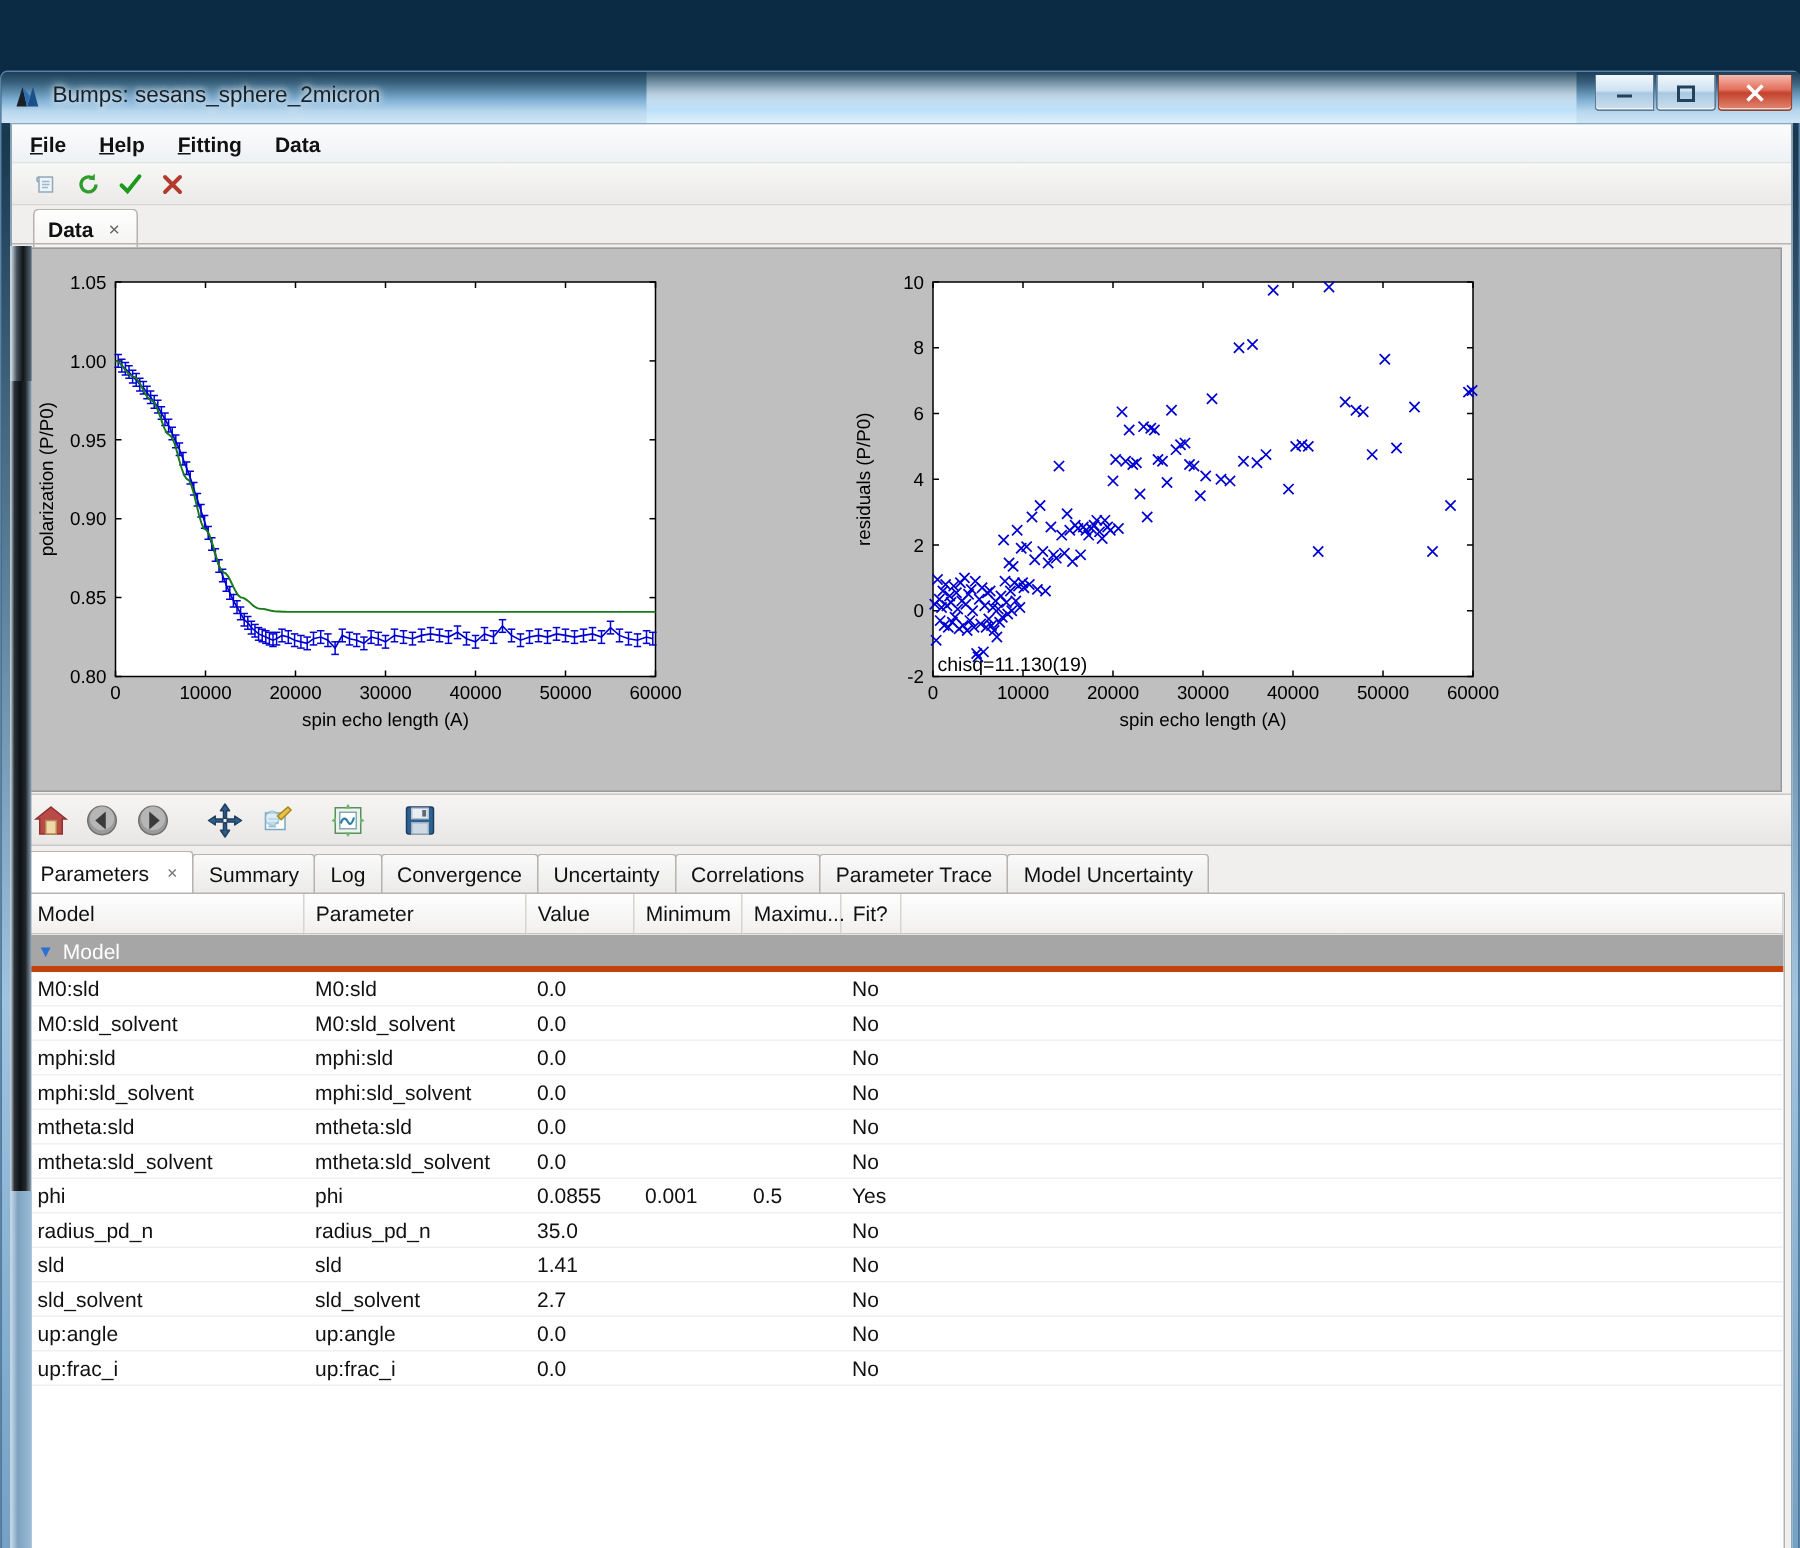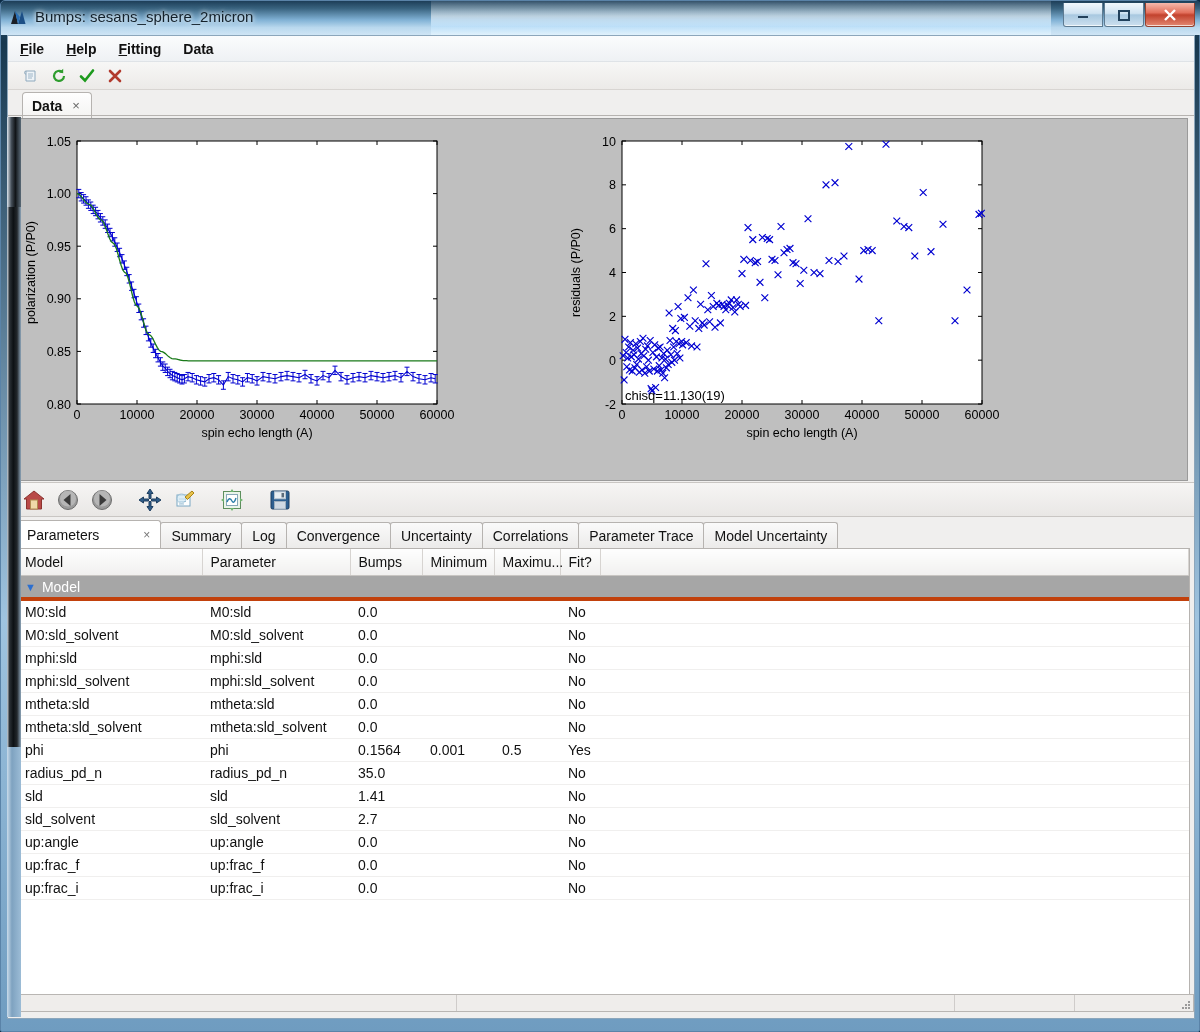--- a/index.html
+++ b/index.html
@@ -1,21 +1,21 @@
 <!DOCTYPE html>
 <html><head>
 <meta charset="utf-8">
 <style>
   html,body{margin:0;padding:0;}
   body{
     width:1200px;height:1032px;overflow:hidden;
     font-family:"Liberation Sans", sans-serif;
     background:#0b2b45;
   }
-  #app{position:relative;width:1200px;height:896px;}
+  #app{position:relative;width:1200px;height:896px;margin-top:47px;}
 
   
   .win-frame{
     position:absolute;left:0;top:0;width:1200px;height:1032px;
     background:linear-gradient(180deg,#2b4f6e 0%, #17384f 4%, #9fc4e0 60%, #6f9cc0 100%);
     box-sizing:border-box;
     border:1px solid #5a83a8;
     border-radius:5px 5px 2px 2px;
   }
   .titlebar{
@@ -112,21 +112,21 @@
 
   
   .tabstrip{
     position:absolute;left:8px;top:483px;width:1174px;height:30px;
     display:flex;align-items:flex-end;
   }
   .tab{
     height:27px;background:linear-gradient(180deg,#fafafa,#ebeae9);
     border:1px solid #b6b3b0;border-bottom:none;border-radius:3px 3px 0 0;
     display:flex;align-items:center;padding:0 10px;box-sizing:border-box;
-    font-size:14px;color:#111;margin-right:-1px;gap:32px;
+    font-size:14px;color:#111;margin-right:-1px;
   }
   .tab.sel{background:#ffffff;height:29px;}
   .tab .xc{margin-left:12px;color:#777;font-size:12px;}
   .tabline{position:absolute;left:8px;top:512px;width:1174px;height:1px;background:#b6b3b0;}
 
   
   .gridwrap{
     position:absolute;left:8px;top:513px;width:1174px;height:463px;
     background:#fff;border:1px solid #b6b3b0;border-top:none;box-sizing:border-box;
     overflow:hidden;
@@ -874,21 +874,21 @@
               <col class="c-value">
             <col class="c-min">
               <col class="c-max">
               <col class="c-fit">
               <col class="c-rest">
           </colgroup>
           <thead>
             <tr>
               <th>Model</th>
               <th>Parameter</th>
-              <th>Bumps</th>
+              <th>Value</th>
               <th>Minimum</th>
               <th>Maximu...</th>
               <th>Fit?</th>
               <th></th>
             </tr>
           </thead>
           <tbody id="grid-body">
               <tr class="grouprow">
                 <td colspan="7"><span class="tri">▼</span>Model</td>
               </tr>
@@ -942,21 +942,21 @@
                 <td>mtheta:sld_solvent</td>
                 <td>0.0</td>
                 <td></td>
                 <td></td>
                 <td>No</td>
                 <td></td>
               </tr>
               <tr>
                 <td class="ind">phi</td>
                 <td>phi</td>
-                <td>0.1564</td>
+                <td>0.0855</td>
                 <td>0.001</td>
                 <td>0.5</td>
                 <td>Yes</td>
                 <td></td>
               </tr>
               <tr>
                 <td class="ind">radius_pd_n</td>
                 <td>radius_pd_n</td>
                 <td>35.0</td>
                 <td></td>
@@ -978,29 +978,20 @@
                 <td>sld_solvent</td>
                 <td>2.7</td>
                 <td></td>
                 <td></td>
                 <td>No</td>
                 <td></td>
               </tr>
               <tr>
                 <td class="ind">up:angle</td>
                 <td>up:angle</td>
-                <td>0.0</td>
-                <td></td>
-                <td></td>
-                <td>No</td>
-                <td></td>
-              </tr>
-              <tr>
-                <td class="ind">up:frac_f</td>
-                <td>up:frac_f</td>
                 <td>0.0</td>
                 <td></td>
                 <td></td>
                 <td>No</td>
                 <td></td>
               </tr>
               <tr>
                 <td class="ind">up:frac_i</td>
                 <td>up:frac_i</td>
                 <td>0.0</td>

